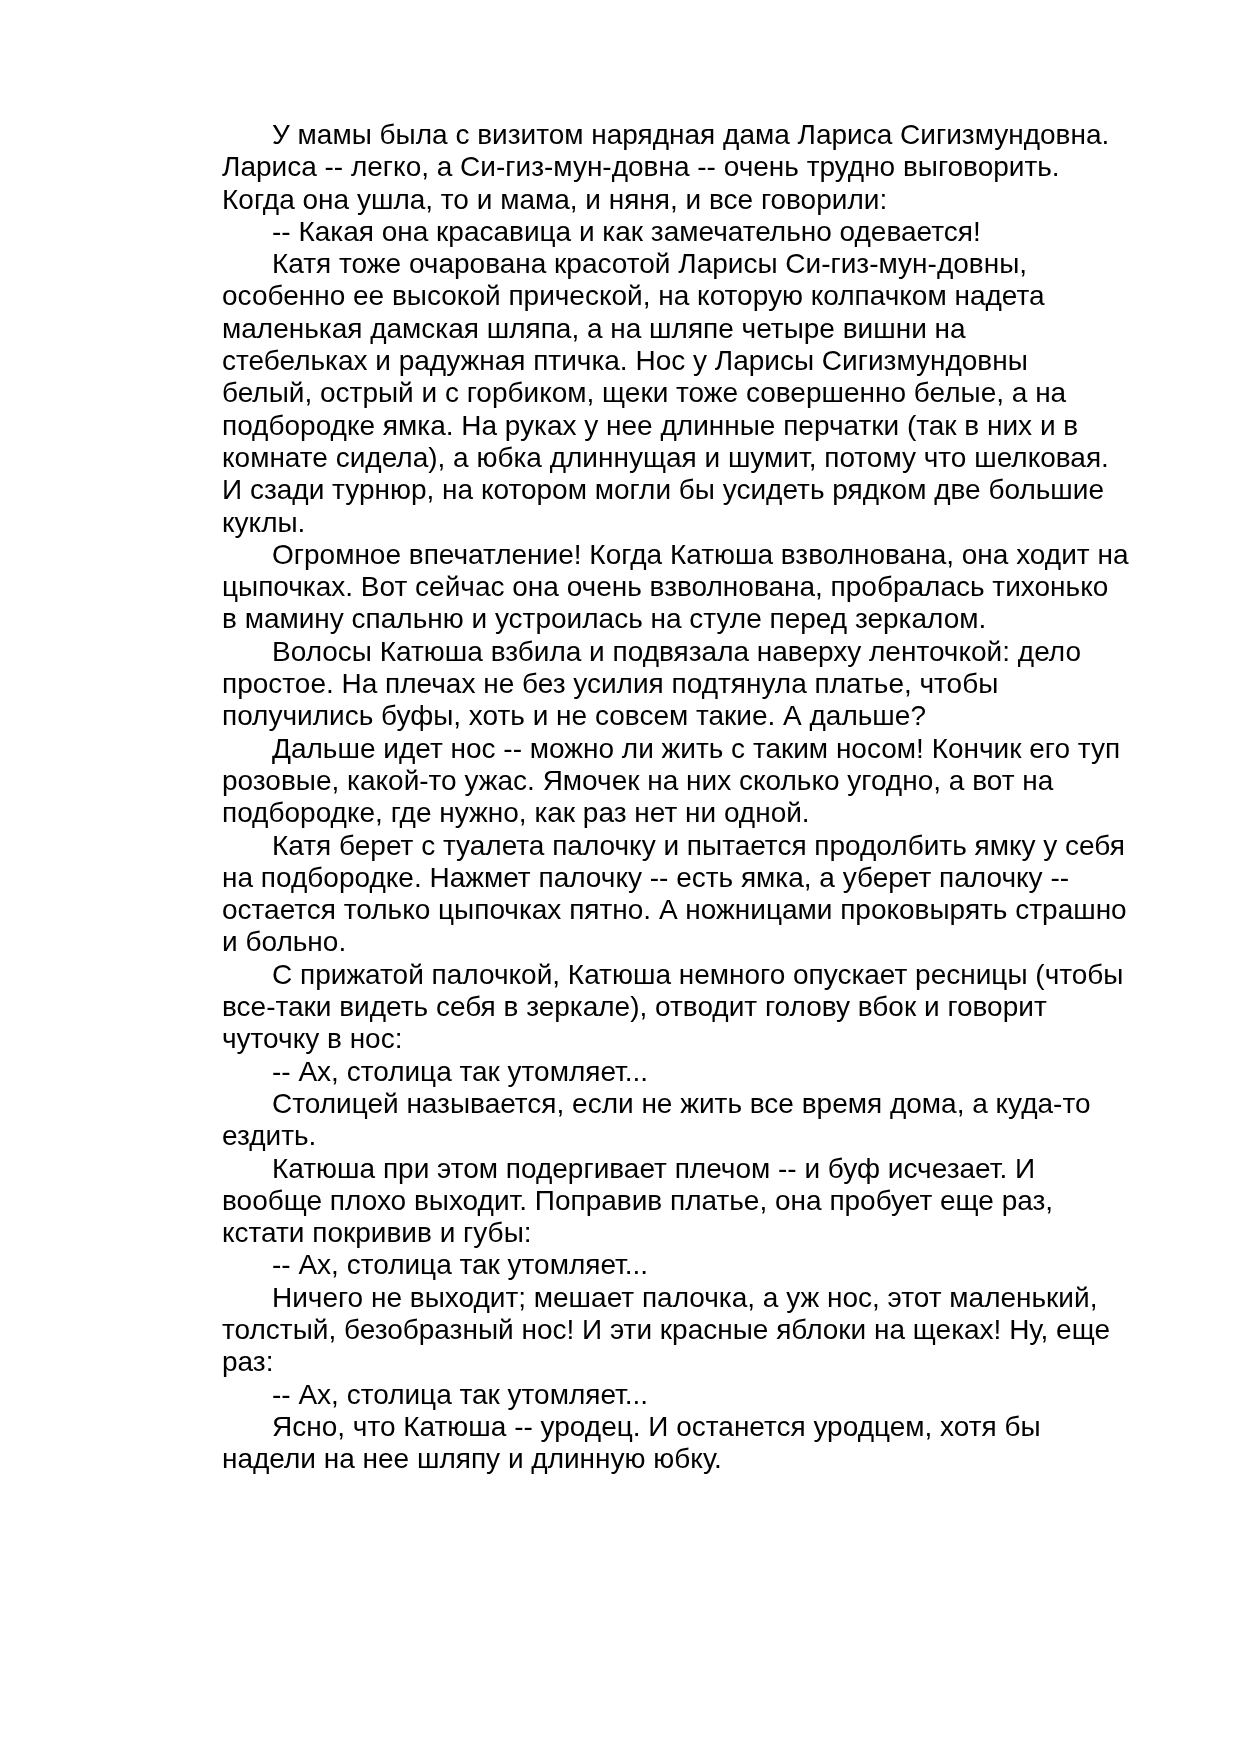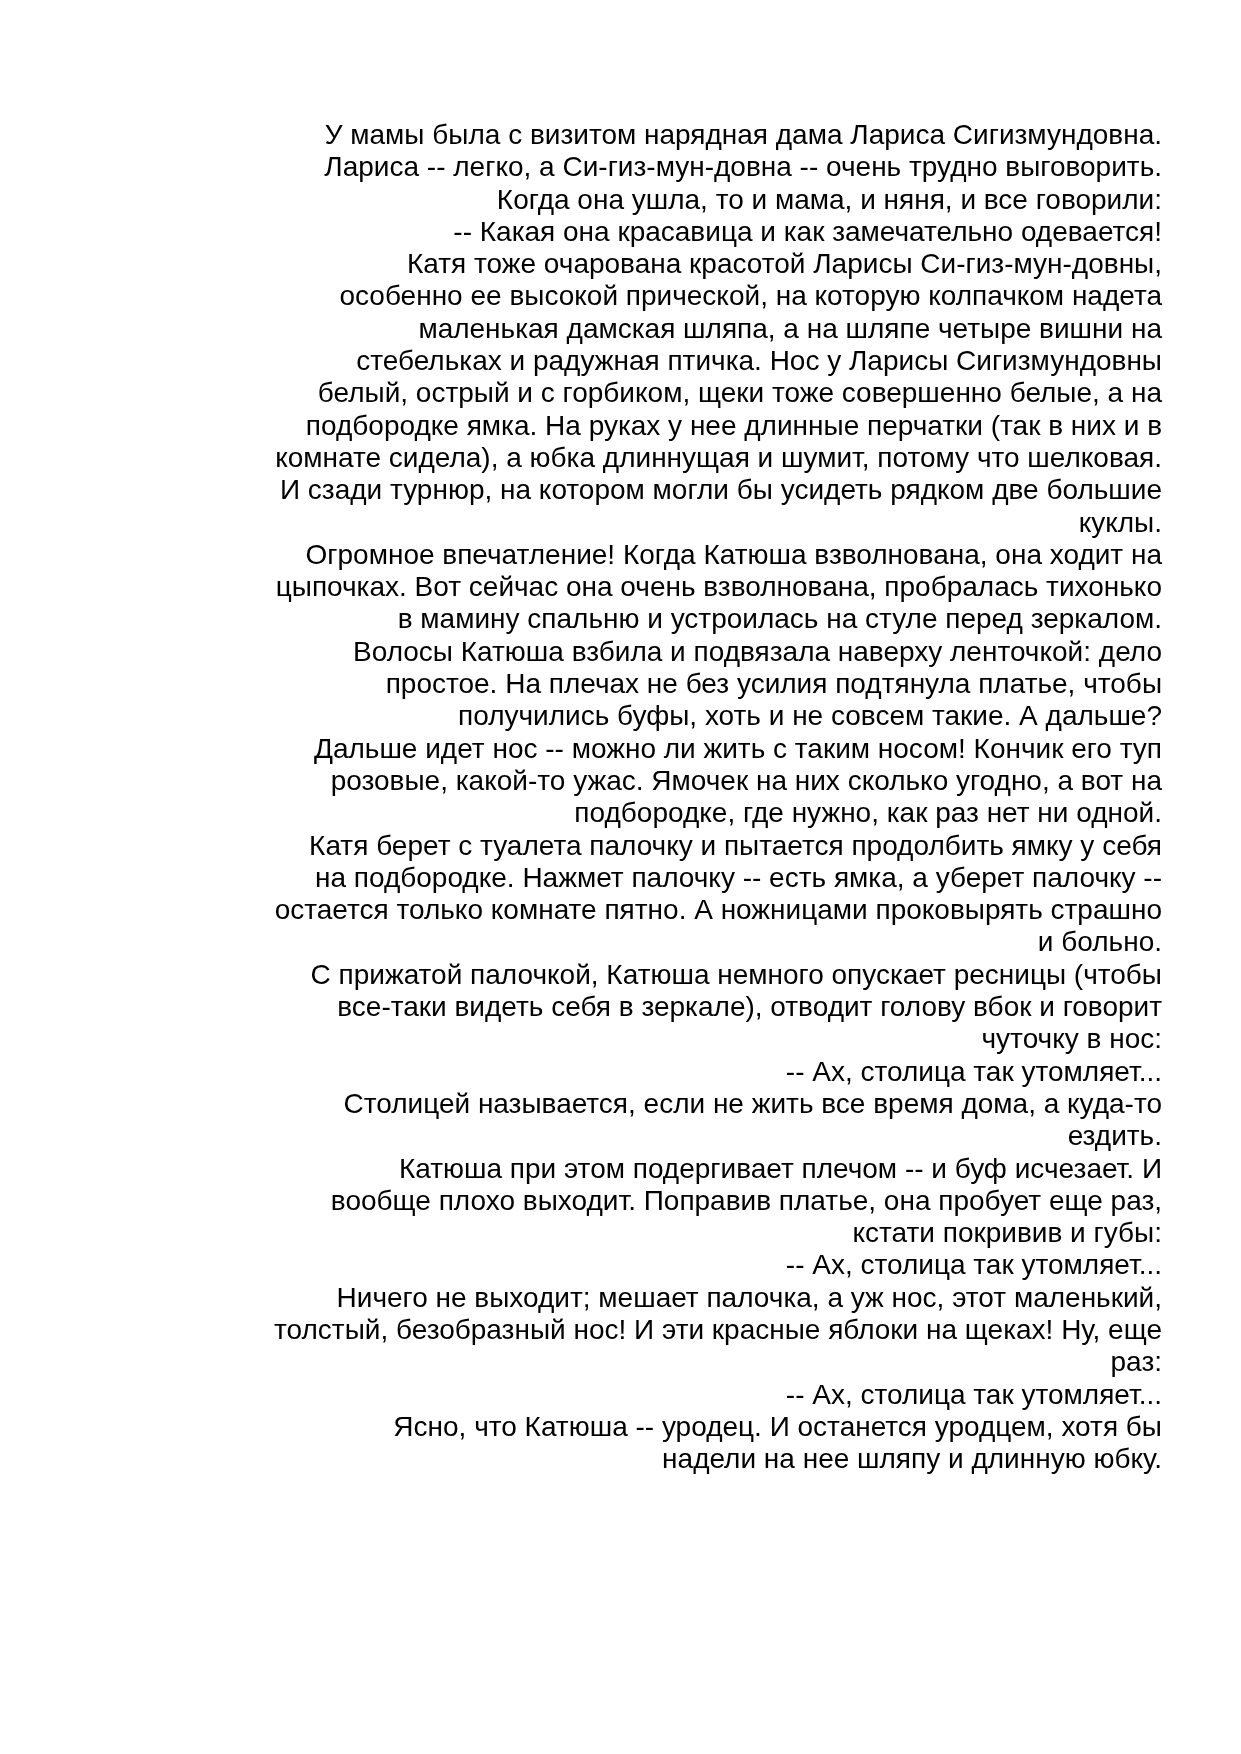--- a/index.html
+++ b/index.html
@@ -30,21 +30,20 @@
     left: 222px;
     top: 119px;
     width: 940px;
   }
   .paragraph {
     margin: 0;
     padding: 0;
   }
   .line {
     white-space: pre;
-    text-align: right;
   }
   .line.first-line {
     padding-left: 50px;
   }
 </style>
 </head>
 <body>
 
 <main class="page">
   <div class="text-block">
@@ -78,21 +77,21 @@
         <div class="line">получились буфы, хоть и не совсем такие. А дальше?</div>
       </div>
       <div class="paragraph">
         <div class="line first-line">Дальше идет нос -- можно ли жить с таким носом! Кончик его туп</div>
         <div class="line">розовые, какой-то ужас. Ямочек на них сколько угодно, а вот на</div>
         <div class="line">подбородке, где нужно, как раз нет ни одной.</div>
       </div>
       <div class="paragraph">
         <div class="line first-line">Катя берет с туалета палочку и пытается продолбить ямку у себя</div>
         <div class="line">на подбородке. Нажмет палочку -- есть ямка, а уберет палочку --</div>
-        <div class="line">остается только комнате пятно. А ножницами проковырять страшно</div>
+        <div class="line">остается только цыпочках пятно. А ножницами проковырять страшно</div>
         <div class="line">и больно.</div>
       </div>
       <div class="paragraph">
         <div class="line first-line">С прижатой палочкой, Катюша немного опускает ресницы (чтобы</div>
         <div class="line">все-таки видеть себя в зеркале), отводит голову вбок и говорит</div>
         <div class="line">чуточку в нос:</div>
       </div>
       <div class="paragraph">
         <div class="line first-line">-- Ах, столица так утомляет...</div>
       </div>

